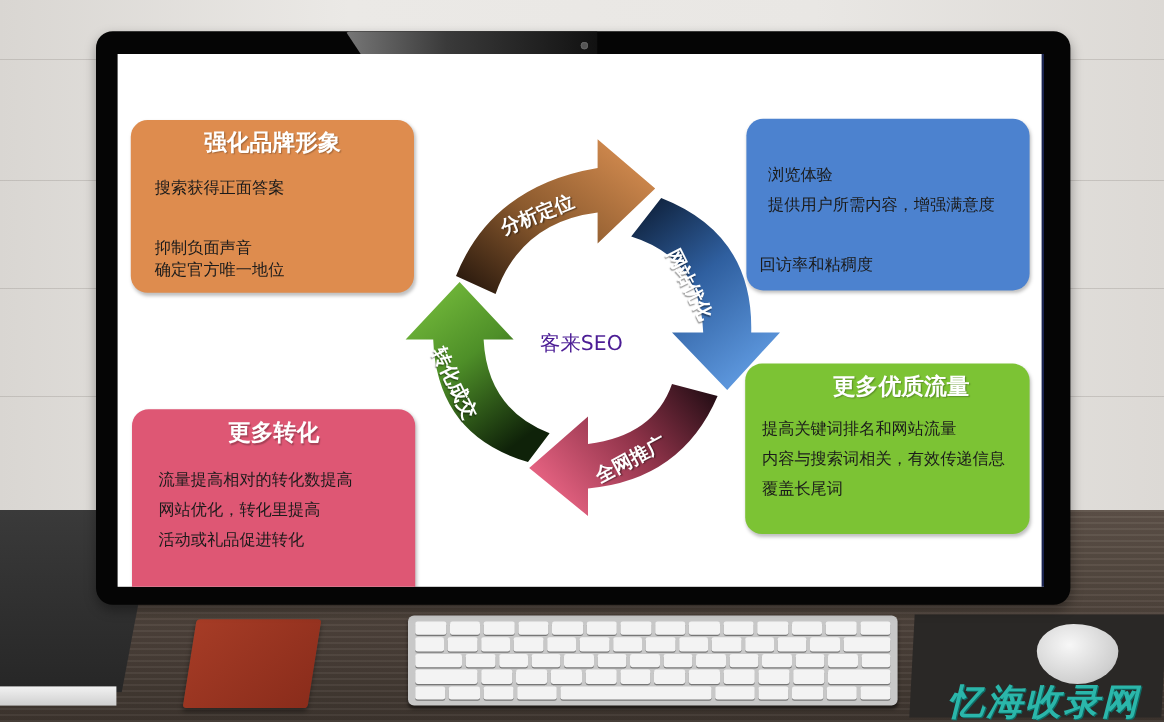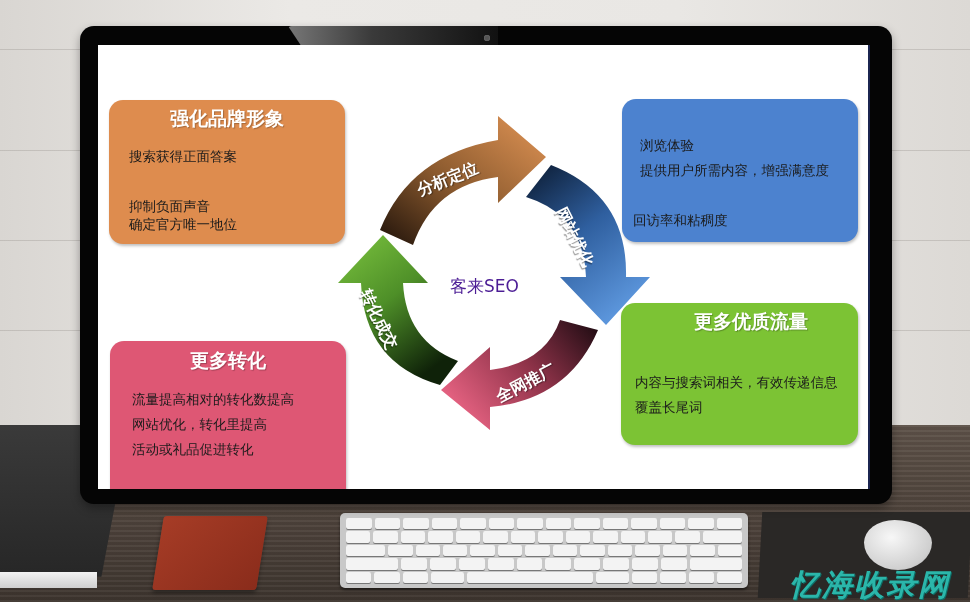--- a/index.html
+++ b/index.html
@@ -265,18 +265,19 @@
 
     <div class="card" style="left:12px;top:260px;width:236px;height:184px;background:#de5774;margin-top:36px;">
       <div class="card-title" style="top:7px;">更多转化</div>
       <div class="card-line" style="left:22px;top:50px;">流量提高相对的转化数提高</div>
       <div class="card-line" style="left:22px;top:75px;">网站优化，转化里提高</div>
       <div class="card-line" style="left:22px;top:100px;">活动或礼品促进转化</div>
     </div>
 
     <div class="card" style="left:523px;top:258px;width:237px;height:142px;background:#7cc334;">
       <div class="card-title" style="top:6px;margin-left:23px;">更多优质流量</div>
+      <div class="card-line" style="left:14px;top:46px;">提高关键词排名和网站流量</div>
       <div class="card-line" style="left:14px;top:71px;">内容与搜索词相关，有效传递信息</div>
       <div class="card-line" style="left:14px;top:96px;">覆盖长尾词</div>
     </div>
 
   </div>
 </div>
 
 </body></html>

